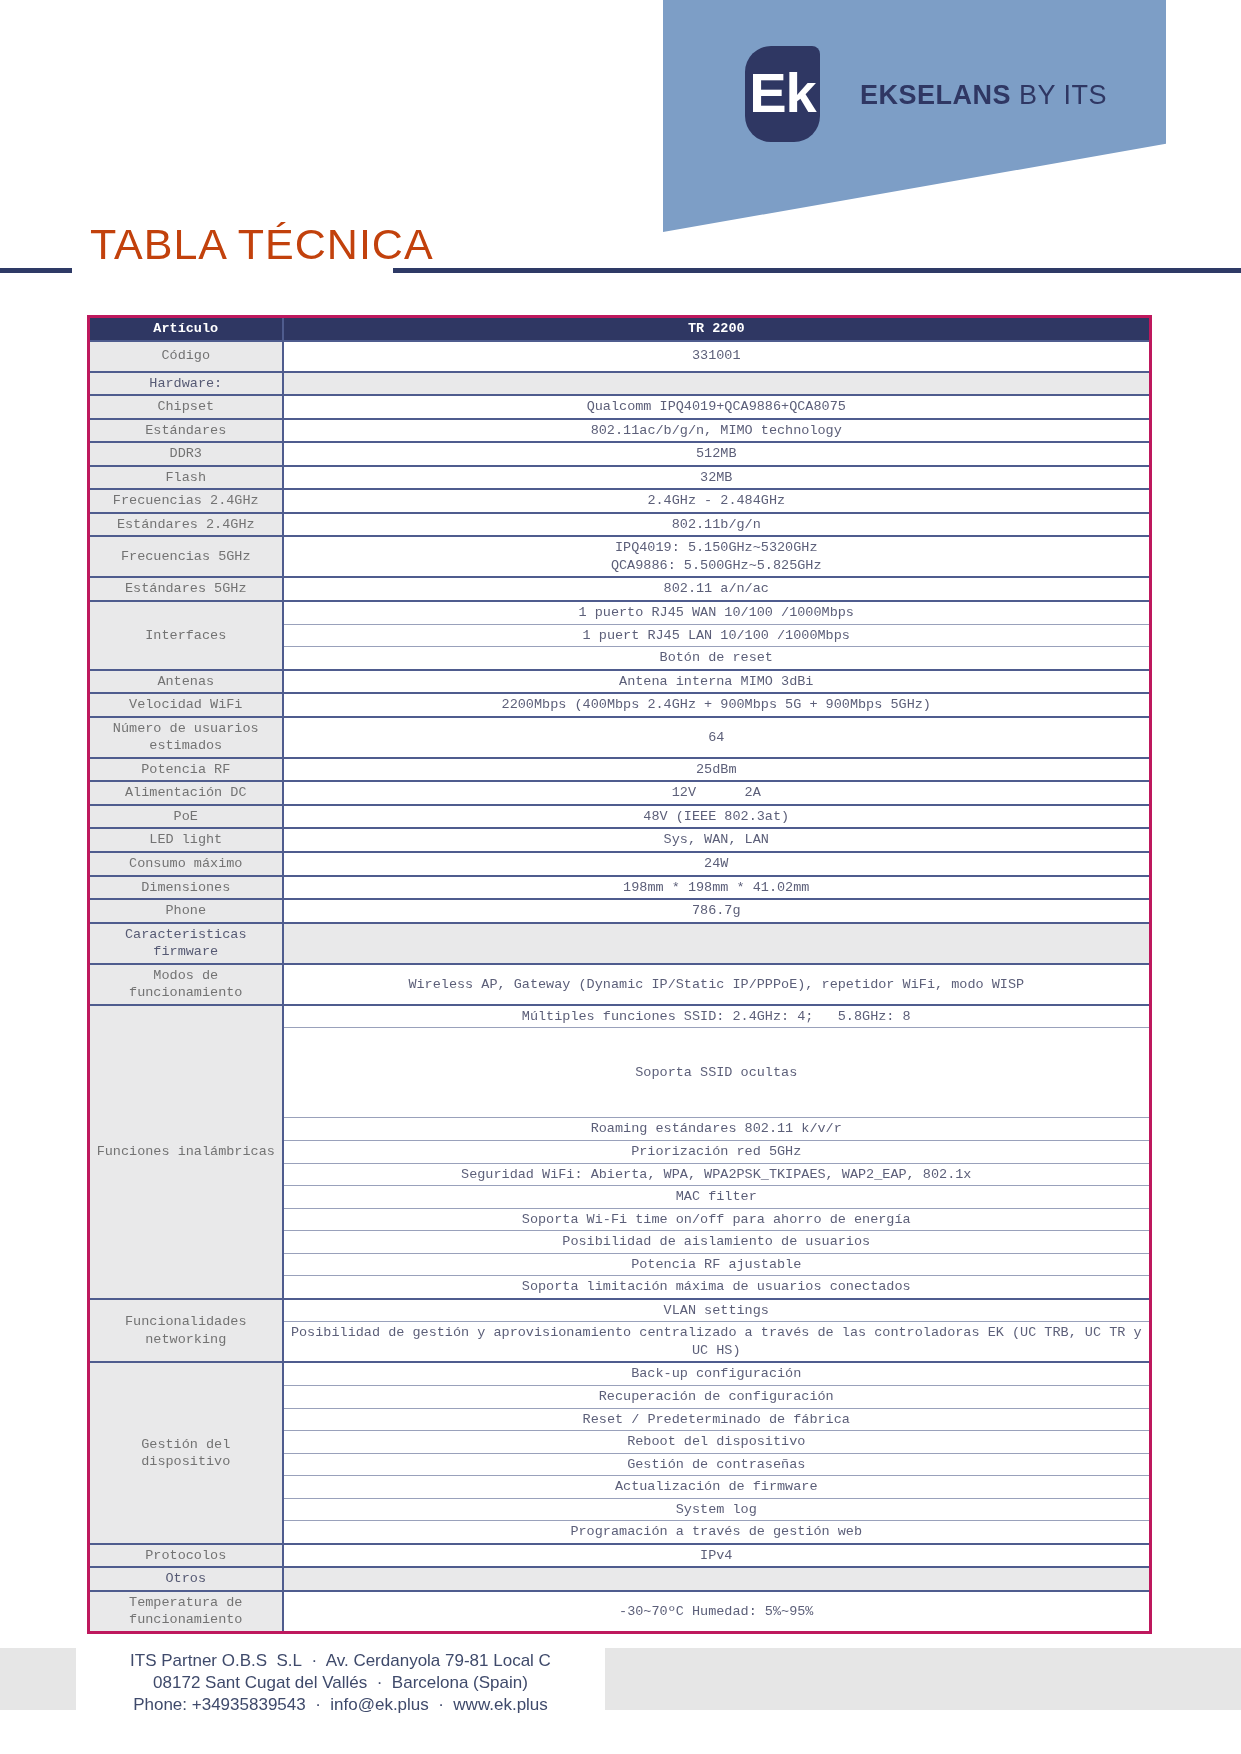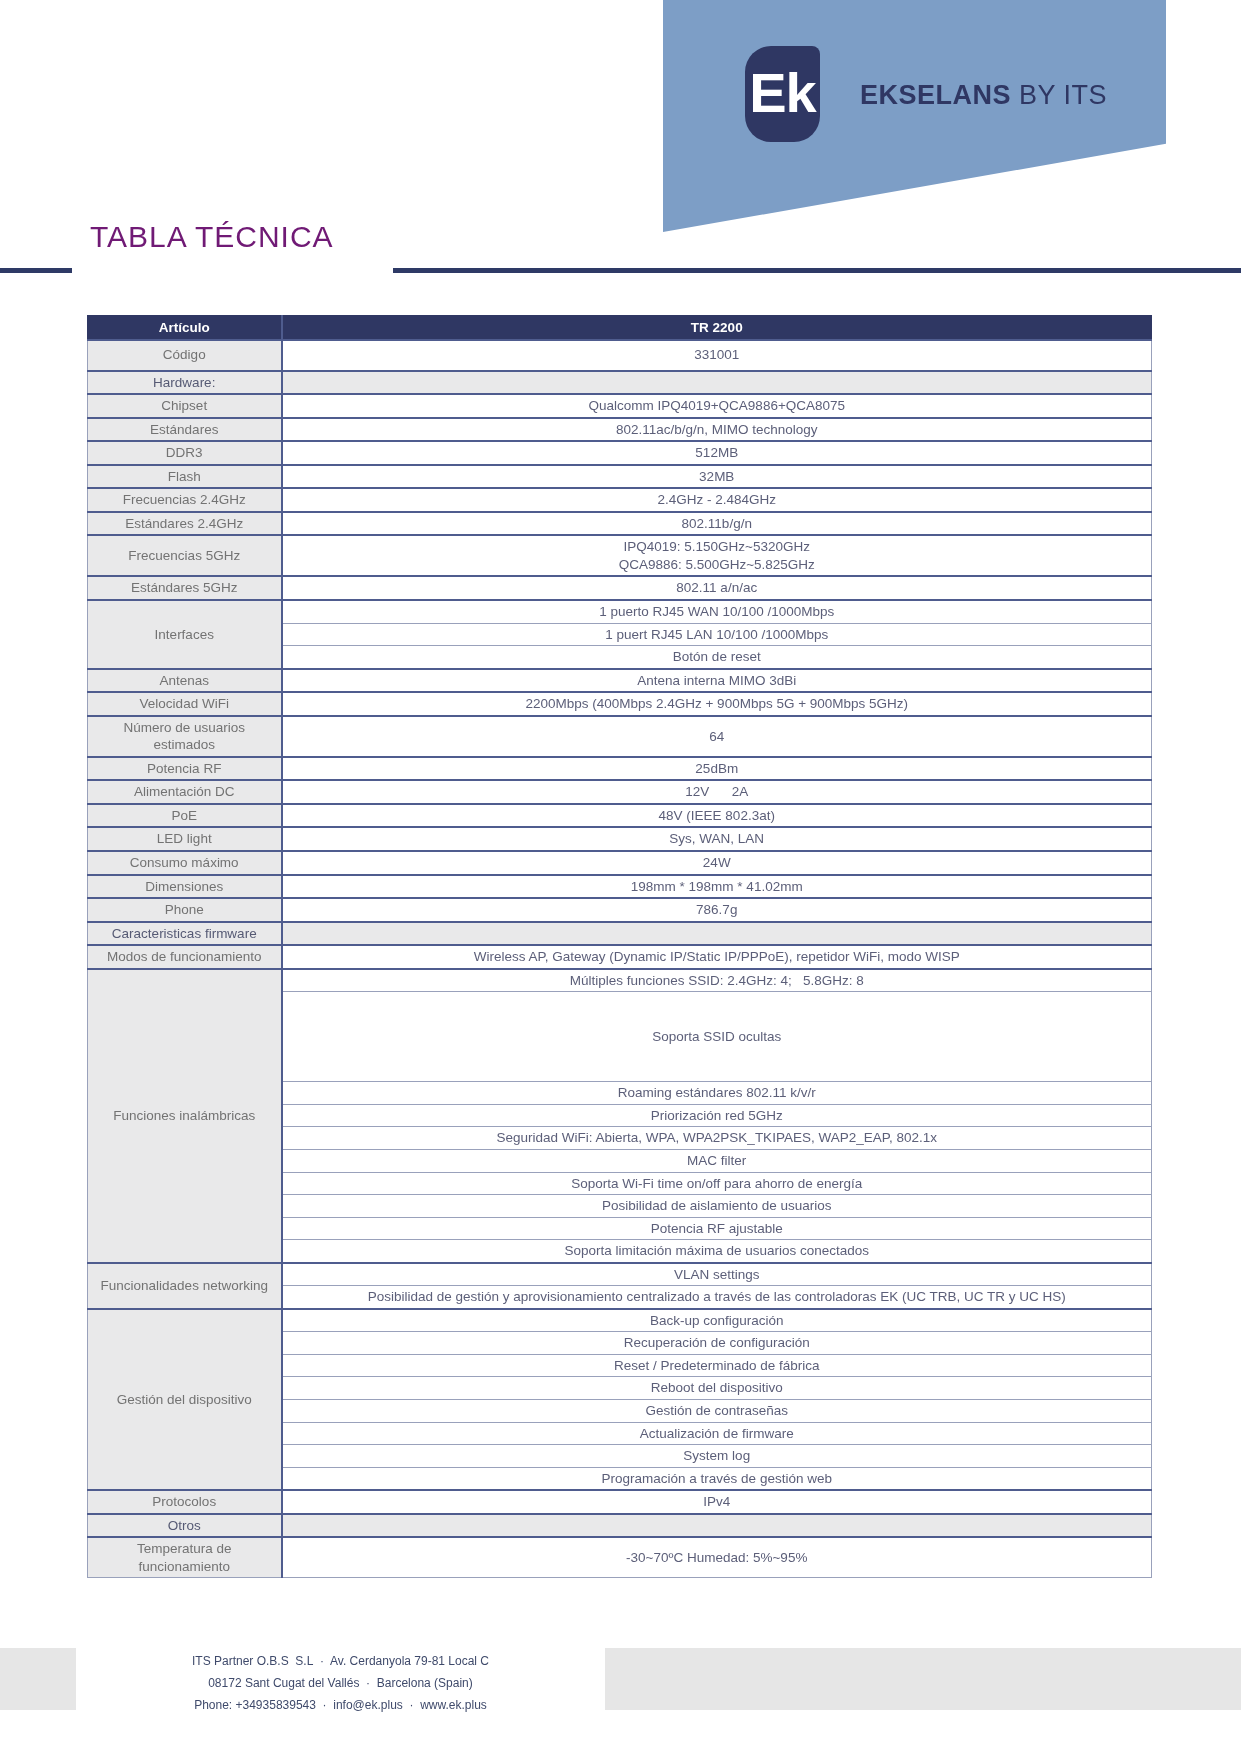--- a/index.html
+++ b/index.html
@@ -21,31 +21,32 @@
   .logo-text{color:#ffffff;font-size:56px;font-weight:bold;letter-spacing:-1px;padding-bottom:4px;}
   .brand-name{
     position:absolute;left:197px;top:80px;white-space:nowrap;
     font-size:27px;color:#2f3763;letter-spacing:0.5px;
   }
   .brand-bold{font-weight:bold;}
   .brand-light{font-weight:normal;}
   
   .page-title{
     position:absolute;left:90px;top:220px;
-    font-size:30px;color:#701a75;letter-spacing:1px;white-space:nowrap;
+    font-size:43px;color:#c2410c;letter-spacing:1px;white-space:nowrap;
   }
   .rule{position:absolute;top:268px;height:5px;background:#2e3a66;}
   .rule-left{left:0;width:72px;}
   .rule-right{left:393px;width:848px;}
   
   .table-wrap{position:absolute;left:87px;top:315px;width:1065px;}
   table.spec{
     width:100%;border-collapse:collapse;table-layout:fixed;
-    border:1px solid #be185d;
+    border:3px solid #be185d;
     font-size:13.5px;
+    font-family:Liberation Mono, monospace;
   }
   table.spec td{
     border:1px solid #99a1bb;
     text-align:center;vertical-align:middle;
     padding:2px 6px;line-height:1.3;
     color:#5c5f79;white-space:pre-line;
     overflow:hidden;
   }
   table.spec tr{height:22px;}
   table.spec td.label{
@@ -58,21 +59,21 @@
     border-color:#2f3763;font-size:13.5px;
   }
   table.spec tr.header td.label{border-right:2px solid #4f5c8e;}
   table.spec tr.section td{background:#e9e9ea;color:#565a74;}
   
   .band{position:absolute;top:1648px;height:62px;background:#e6e6e6;}
   .band-left{left:0;width:76px;}
   .band-right{left:605px;width:636px;}
   .footer-text{
     position:absolute;left:76px;top:1650px;width:529px;
-    text-align:center;font-size:12px;line-height:22px;color:#3f4a6b;
+    text-align:center;font-size:17px;line-height:22px;color:#3f4a6b;
   }
 </style>
 </head>
 <body>
 
 <div class="page">
 
   <div class="banner">
     <div class="logo">
       <span class="logo-text">Ek</span>

